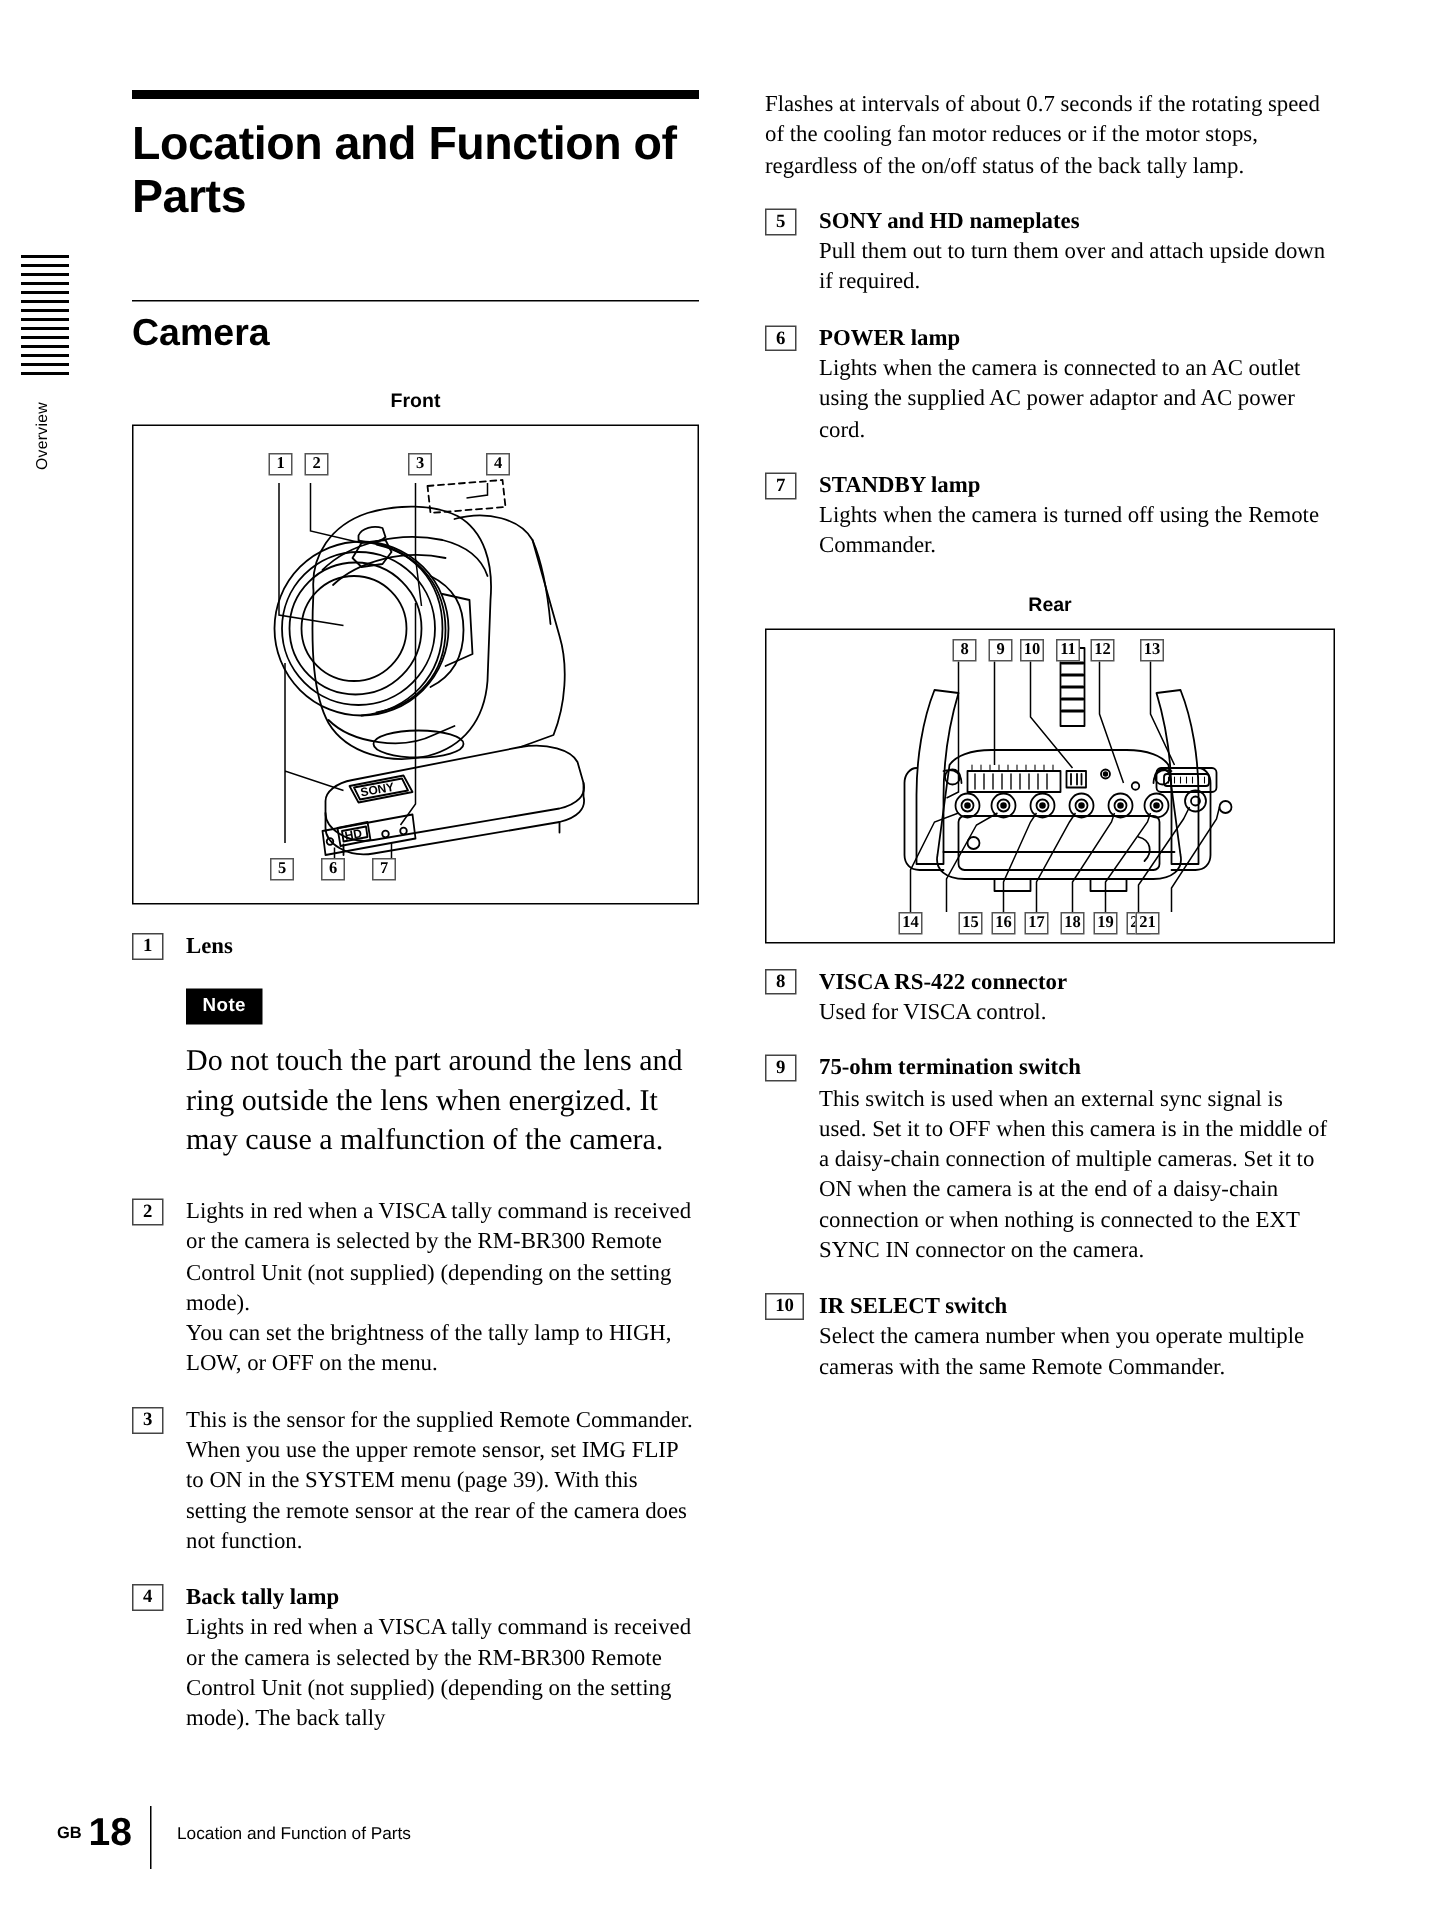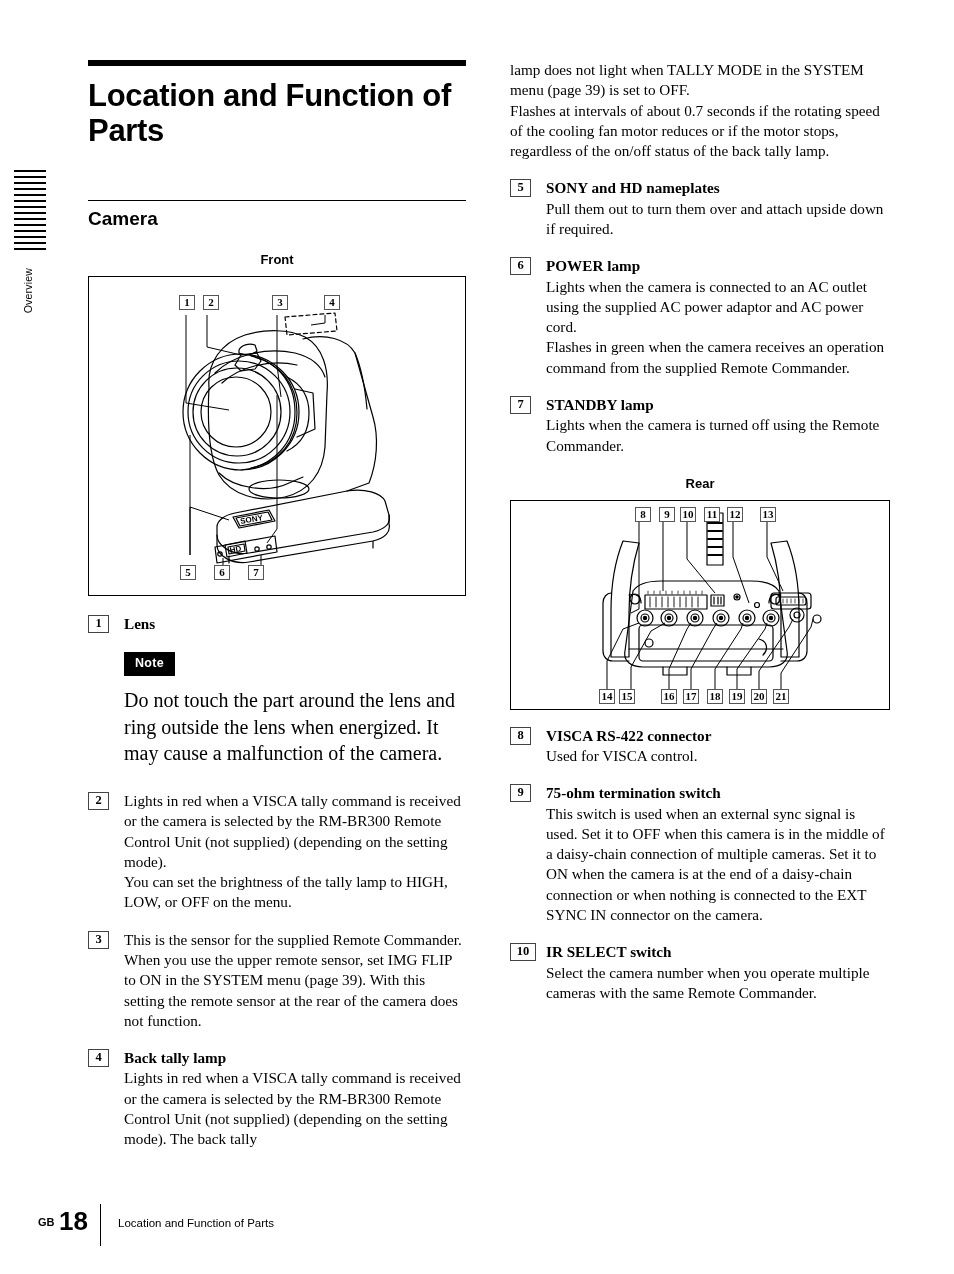--- a/index.html
+++ b/index.html
@@ -71,21 +71,21 @@
     margin: 0 0 52px 0;
     letter-spacing: -0.3px;
   }
   .sec-rule {
     height: 1px;
     background: #000;
     margin-bottom: 7px;
   }
   h2.section-title {
     font-family: "Liberation Sans", sans-serif;
-    font-size: 19px;
+    font-size: 25px;
     font-weight: bold;
     margin: 0 0 22px 0;
   }
   h3.sub-title {
     font-family: "Liberation Sans", sans-serif;
     font-size: 13px;
     font-weight: bold;
     margin: 0 0 9px 0;
     text-align: center;
   }
@@ -340,35 +340,33 @@
     <div class="item">
       <span class="num">4</span>
       <span class="lbl">Back tally lamp</span>
       <p>Lights in red when a VISCA tally command is received or the camera is selected by the RM-BR300 Remote Control Unit (not supplied) (depending on the setting mode). The back tally</p>
     </div>
   </div>
 
   <div class="col-right">
 
     <div class="cont-block">
-      <p>lamp does not light when TALLY MODE in the SYSTEM menu (page 39) is set to OFF.</p>
       <p>Flashes at intervals of about 0.7 seconds if the rotating speed of the cooling fan motor reduces or if the motor stops, regardless of the on/off status of the back tally lamp.</p>
     </div>
 
     <div class="item">
       <span class="num">5</span>
       <span class="lbl">SONY and HD nameplates</span>
       <p>Pull them out to turn them over and attach upside down if required.</p>
     </div>
 
     <div class="item">
       <span class="num">6</span>
       <span class="lbl">POWER lamp</span>
       <p>Lights when the camera is connected to an AC outlet using the supplied AC power adaptor and AC power cord.</p>
-      <p>Flashes in green when the camera receives an operation command from the supplied Remote Commander.</p>
     </div>
 
     <div class="item">
       <span class="num">7</span>
       <span class="lbl">STANDBY lamp</span>
       <p>Lights when the camera is turned off using the Remote Commander.</p>
     </div>
 
     <h3 class="sub-title" style="margin-top:20px;">Rear</h3>
 
@@ -478,27 +476,27 @@
       </svg>
 
       <div class="callout" style="left:124px; top:6px;">8</div>
       <div class="callout" style="left:148px; top:6px;">9</div>
       <div class="callout wide" style="left:169px; top:6px;">10</div>
       <div class="callout wide" style="left:193px; top:6px;">11</div>
       <div class="callout wide" style="left:216px; top:6px;">12</div>
       <div class="callout wide" style="left:249px; top:6px;">13</div>
 
       <div class="callout wide" style="left:88px; top:188px;">14</div>
-      <div class="callout wide" style="left:108px; top:188px;">15</div>
+      <div class="callout wide" style="left:128px; top:188px;">15</div>
       <div class="callout wide" style="left:150px; top:188px;">16</div>
       <div class="callout wide" style="left:172px; top:188px;">17</div>
       <div class="callout wide" style="left:196px; top:188px;">18</div>
       <div class="callout wide" style="left:218px; top:188px;">19</div>
       <div class="callout wide" style="left:240px; top:188px;">20</div>
-      <div class="callout wide" style="left:262px; top:188px;">21</div>
+      <div class="callout wide" style="left:246px; top:188px;">21</div>
     </div>
 
     <div class="item">
       <span class="num">8</span>
       <span class="lbl">VISCA RS-422 connector</span>
       <p>Used for VISCA control.</p>
     </div>
 
     <div class="item">
       <span class="num">9</span>

